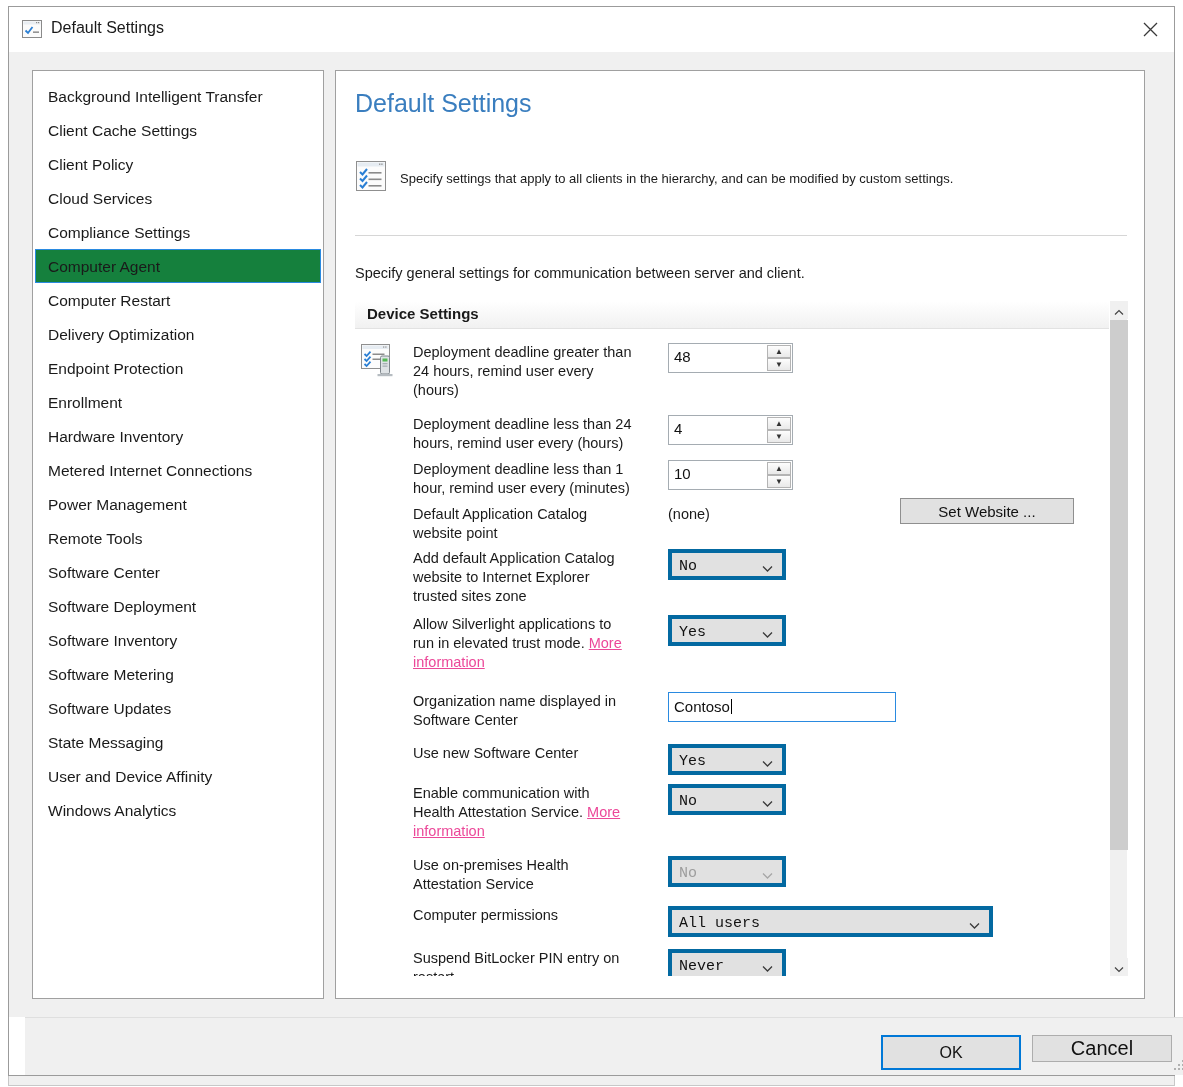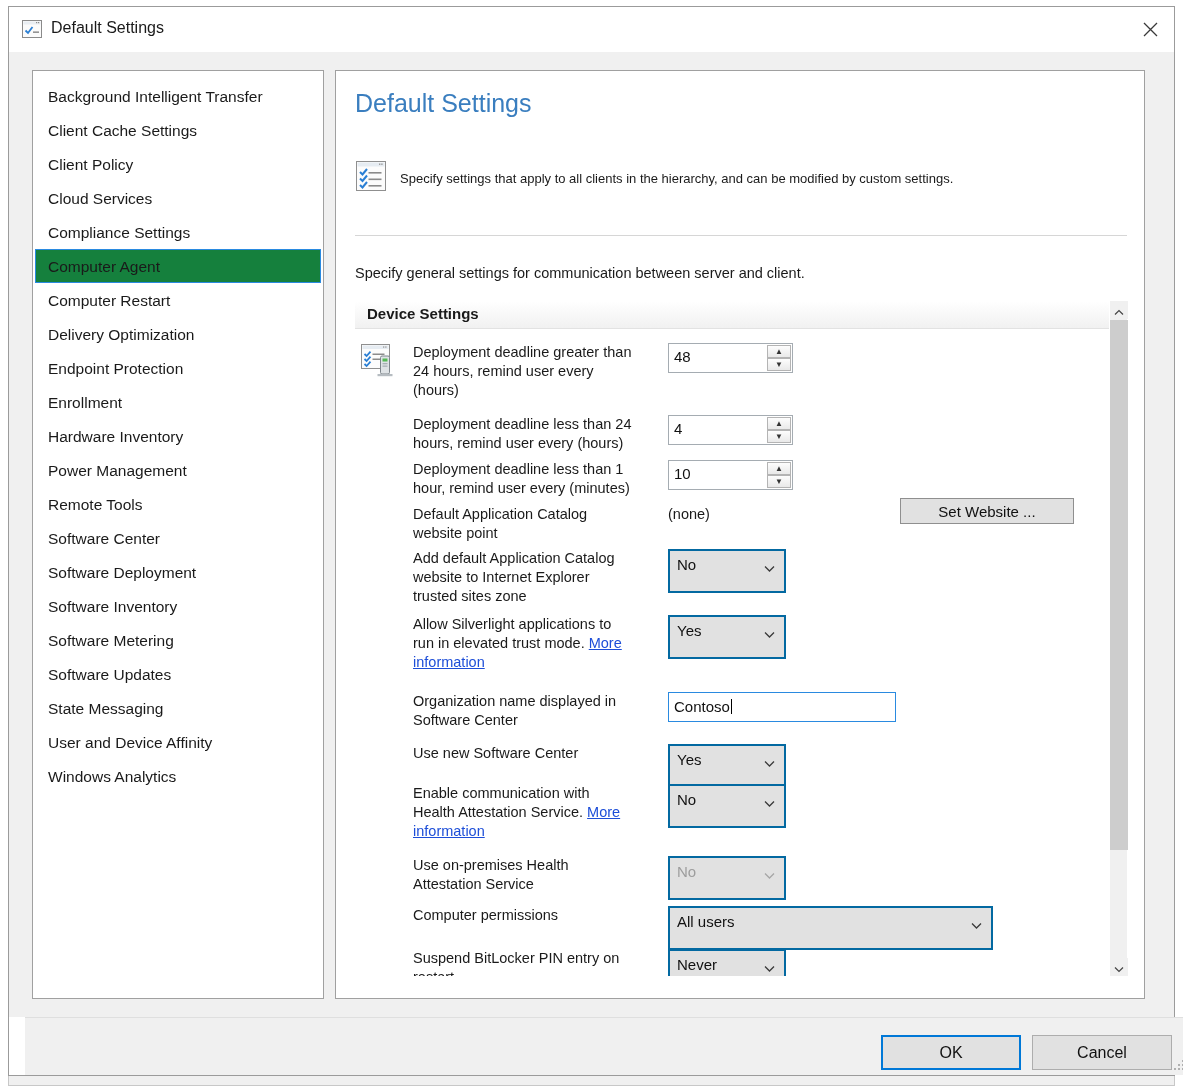--- a/index.html
+++ b/index.html
@@ -172,21 +172,21 @@
   }
   .row-label {
     position: absolute;
     left: 58px; top: 0;
     width: 248px;
     font-size: 14.5px;
     color: #1a1a1a;
     line-height: 19px;
   }
   .row-label a {
-    color: #1d4ed8;
+    color: #ec4899;
     text-decoration: underline;
   }
   .row-control {
     position: absolute;
     left: 313px; top: 0;
   }
 
   
   .spinbox {
     position: relative;
@@ -211,25 +211,26 @@
     flex: 1;
     border: 1px solid #b4b4b4;
     background: linear-gradient(to bottom,#fdfdfd,#e9e9e9);
     box-sizing: border-box;
     display: flex; align-items: center; justify-content: center;
     font-size: 8px; line-height: 1; color: #333;
   }
 
   .combo {
     position: relative;
-    height: 44px;
-    border: 2px solid #0369a1;
+    height: 31px;
+    border: 4px solid #0369a1;
     background: #e1e1e1;
     box-sizing: border-box;
     cursor: default;
+    font-family: Liberation Mono, monospace;
   }
   .combo .cval {
     position: absolute;
     left: 7px; top: 5px;
     font-size: 15px;
     color: #111;
     white-space: nowrap;
   }
   .combo .carrow {
     position: absolute;
@@ -320,26 +321,26 @@
     border: 2px solid #0078d7;
     background: #e1e1e1;
     box-sizing: border-box;
     display: flex; align-items: center; justify-content: center;
     font-size: 16px; color: #111;
     cursor: default;
   }
   #cancel-button {
     position: absolute;
     left: 1007px; top: 17px;
-    width: 140px; height: 35px;
+    width: 140px; height: 27px;
     border: 1px solid #adadad;
     background: #e1e1e1;
     box-sizing: border-box;
     display: flex; align-items: center; justify-content: center;
-    font-size: 16px; color: #111;
+    font-size: 20px; color: #111;
     cursor: default;
   }
   #resize-grip {
     position: absolute;
     right: 4px; bottom: 3px;
     width: 14px; height: 14px;
   }
   #status-strip {
     position: absolute;
     left: 8px; top: 1076px;
@@ -383,20 +384,21 @@
         <div class="sidebar-item"><span>Client Cache Settings</span></div>
         <div class="sidebar-item"><span>Client Policy</span></div>
         <div class="sidebar-item"><span>Cloud Services</span></div>
         <div class="sidebar-item"><span>Compliance Settings</span></div>
         <div class="sidebar-item selected"><span>Computer Agent</span></div>
         <div class="sidebar-item"><span>Computer Restart</span></div>
         <div class="sidebar-item"><span>Delivery Optimization</span></div>
         <div class="sidebar-item"><span>Endpoint Protection</span></div>
         <div class="sidebar-item"><span>Enrollment</span></div>
         <div class="sidebar-item"><span>Hardware Inventory</span></div>
+        <div class="sidebar-item"><span>Metered Internet Connections</span></div>
         <div class="sidebar-item"><span>Power Management</span></div>
         <div class="sidebar-item"><span>Remote Tools</span></div>
         <div class="sidebar-item"><span>Software Center</span></div>
         <div class="sidebar-item"><span>Software Deployment</span></div>
         <div class="sidebar-item"><span>Software Inventory</span></div>
         <div class="sidebar-item"><span>Software Metering</span></div>
         <div class="sidebar-item"><span>Software Updates</span></div>
         <div class="sidebar-item"><span>State Messaging</span></div>
         <div class="sidebar-item"><span>User and Device Affinity</span></div>
         <div class="sidebar-item"><span>Windows Analytics</span></div>

